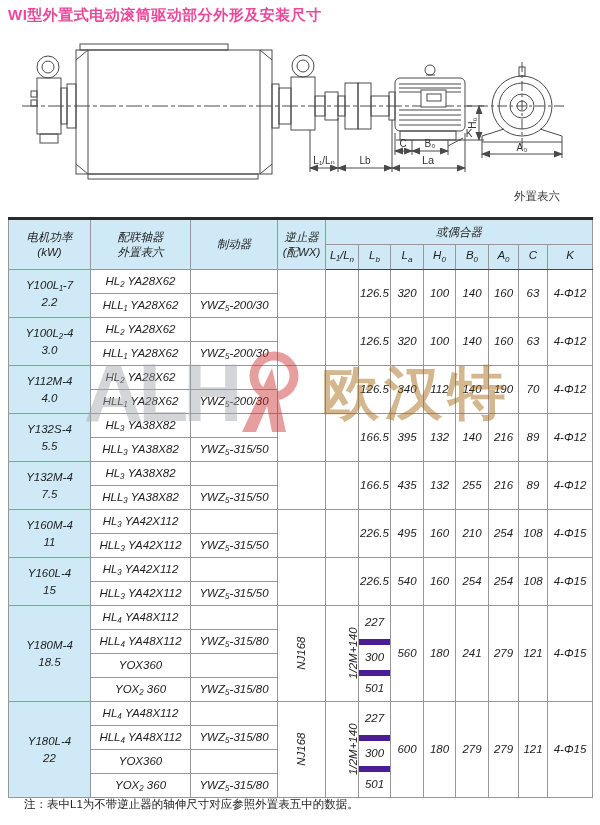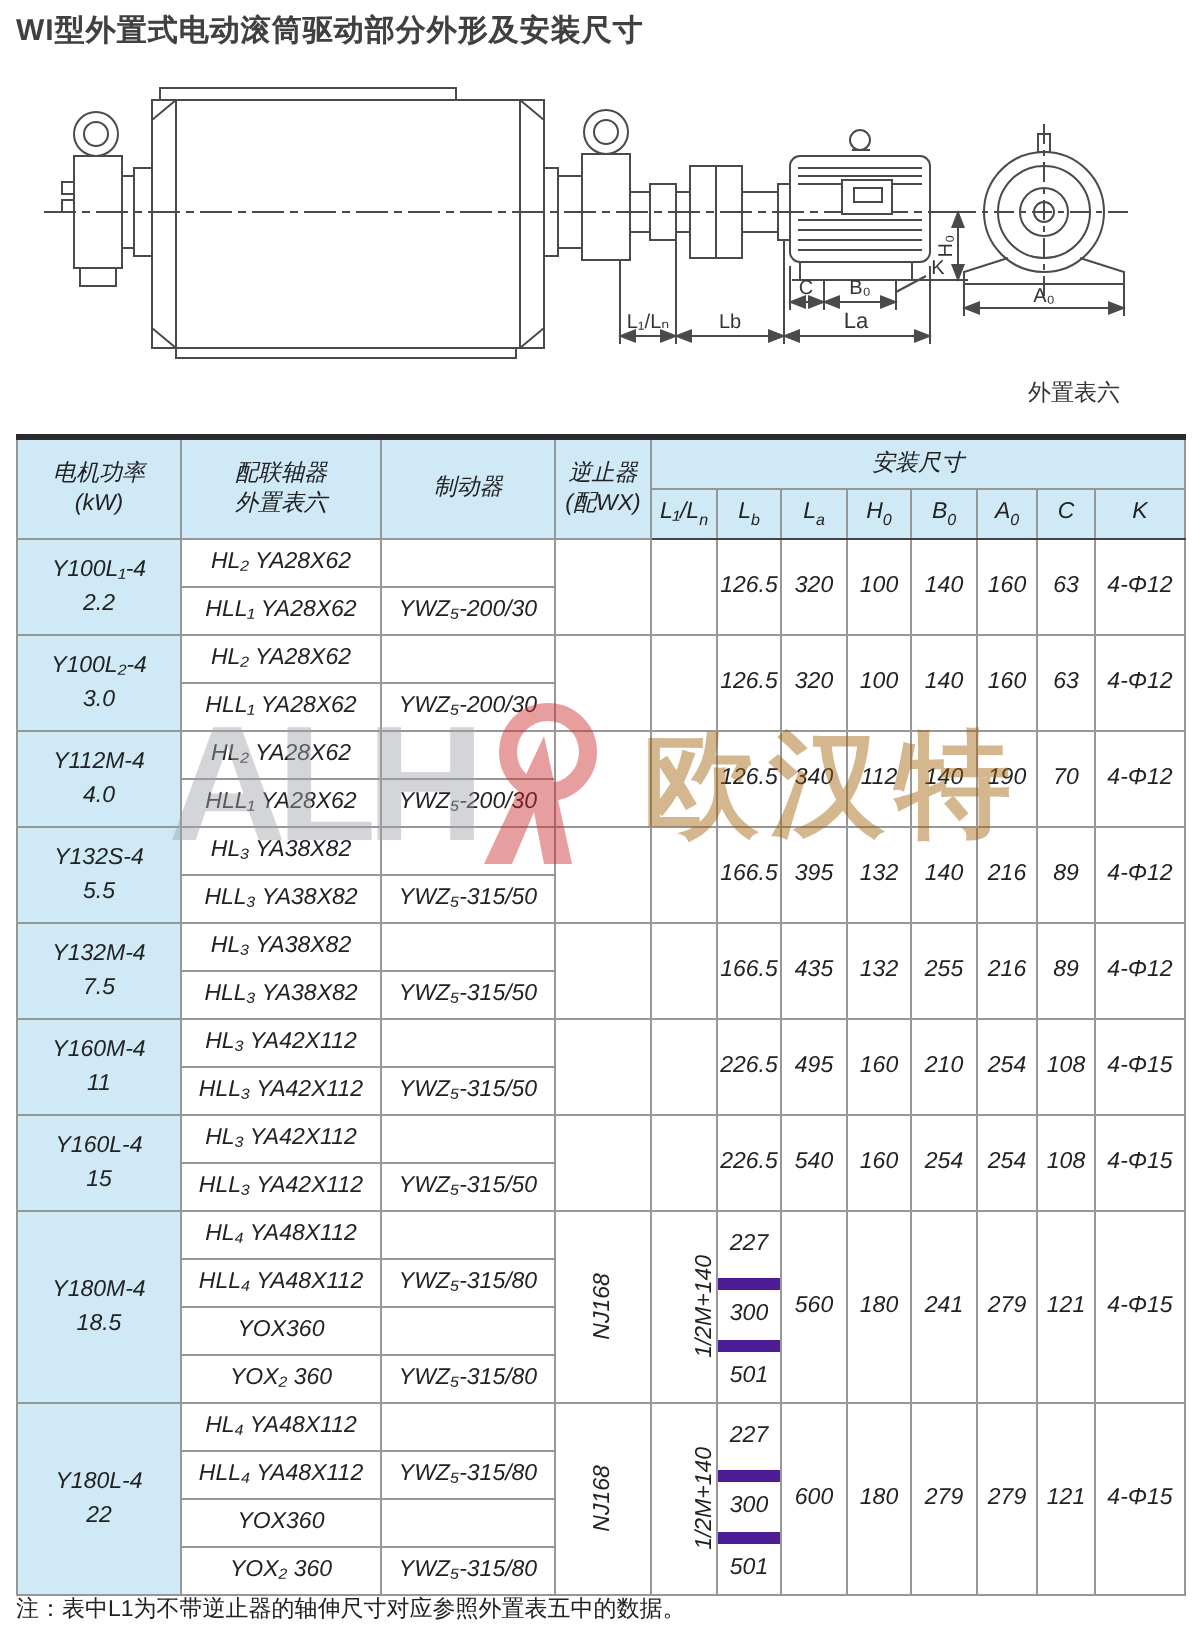--- a/index.html
+++ b/index.html
@@ -1,38 +1,38 @@
 <!DOCTYPE html>
 <html><head>
 <meta charset="utf-8">
 <style>
   html,body{margin:0;padding:0;background:#fff;}
   body{font-family:"Liberation Sans","DejaVu Sans",sans-serif;}
   .page{position:relative;width:600px;height:825px;background:#fff;overflow:hidden;}
-  .title{position:absolute;left:8px;top:6px;font-size:15px;font-weight:bold;color:#404040;letter-spacing:.5px;}
+  .title{position:absolute;left:8px;top:6px;font-size:15px;font-weight:bold;color:#ec4899;letter-spacing:.5px;}
   .tag{position:absolute;right:40px;top:189px;font-size:11.5px;color:#333;font-family:Liberation Serif, serif;}
   .drawing{position:absolute;left:0;top:34px;}
   table.spec{position:absolute;left:8px;top:217px;width:584px;border-collapse:collapse;table-layout:fixed;
     border:1px solid #555;border-top:3px solid #2b2b2b;font-style:italic;}
   .spec th,.spec td{border:1px solid #979797;font-weight:normal;font-size:11.5px;color:#222;
     text-align:center;vertical-align:middle;padding:0 1px;line-height:1.25;}
   .spec thead th{height:24px;}
   .spec thead tr.subhead th{border-bottom:1.5px solid #444;}
   .spec tbody tr{height:24px;}
   .blue{background:#cfe9f6;}
   .spec tbody tr.group-start td{border-top:1px solid #6f6f6f;}
   .model-cell .m1{margin-bottom:3px;}
   .hsub{font-size:8px;vertical-align:sub;}
   td.nopad{padding:0;}
   .lb-stack{display:flex;flex-direction:column;height:95px;}
   .lb-sub{flex:1;display:flex;align-items:center;justify-content:center;border-bottom:6px solid #4c1d95;}
   .lb-sub:last-child{border-bottom:none;}
   .lb-sub.first{flex:1.3;}
   .vtext{display:inline-block;transform:rotate(-90deg);white-space:nowrap;}
-  .note{position:absolute;left:8px;top:797px;font-size:11.5px;color:#222;text-align:right;}
+  .note{position:absolute;left:24px;top:797px;font-size:11.5px;color:#222;text-align:right;}
   .wm{position:absolute;left:84px;top:350px;z-index:6;pointer-events:none;display:flex;align-items:center;opacity:.45;}
   .wm .lat{font-size:82px;font-weight:bold;color:#9fa4a9;letter-spacing:-5px;line-height:1;font-stretch:condensed;}
   .wm .cjk{font-size:58px;font-weight:bold;color:#a16207;margin-left:18px;letter-spacing:5px;line-height:1;}
   .wm .logo{margin:0 -4px;}
   svg text{font-family:"Liberation Sans","DejaVu Sans",sans-serif;}
 </style>
 </head>
 <body>
 
 <div class="page">
@@ -151,38 +151,38 @@
             <div>外置表六</div>
         </th>
         <th class="blue" rowspan="2">
           <div>制动器</div>
         </th>
         <th class="blue" rowspan="2">
           <div>逆止器</div>
             <div>(配WX)</div>
         </th>
         <th class="blue" colspan="8">
-          <span>安装尺寸</span>
+          <span>或偶合器</span>
         </th>
       </tr>
       <tr class="subhead">
         <th class="blue"><span>L₁/L</span><span class="hsub">n</span></th>
         <th class="blue"><span>L</span><span class="hsub">b</span></th>
         <th class="blue"><span>L</span><span class="hsub">a</span></th>
         <th class="blue"><span>H</span><span class="hsub">0</span></th>
         <th class="blue"><span>B</span><span class="hsub">0</span></th>
         <th class="blue"><span>A</span><span class="hsub">0</span></th>
         <th class="blue"><span>C</span><span class="hsub"></span></th>
         <th class="blue"><span>K</span><span class="hsub"></span></th>
       </tr>
     </thead>
     <tbody id="spec-tbody">
         <tr class="group-start">
           <td class="blue model-cell" rowspan="2">
-            <div class="m1">Y100L₁-4</div>
+            <div class="m1">Y100L₁-7</div>
             <div>2.2</div>
           </td>
           <td>HL₂ YA28X62</td>
           <td></td>
           <td rowspan="2"></td>
           <td rowspan="2"></td>
           <td rowspan="2">126.5</td>
           <td rowspan="2">320</td>
           <td rowspan="2">100</td>
           <td rowspan="2">140</td>

